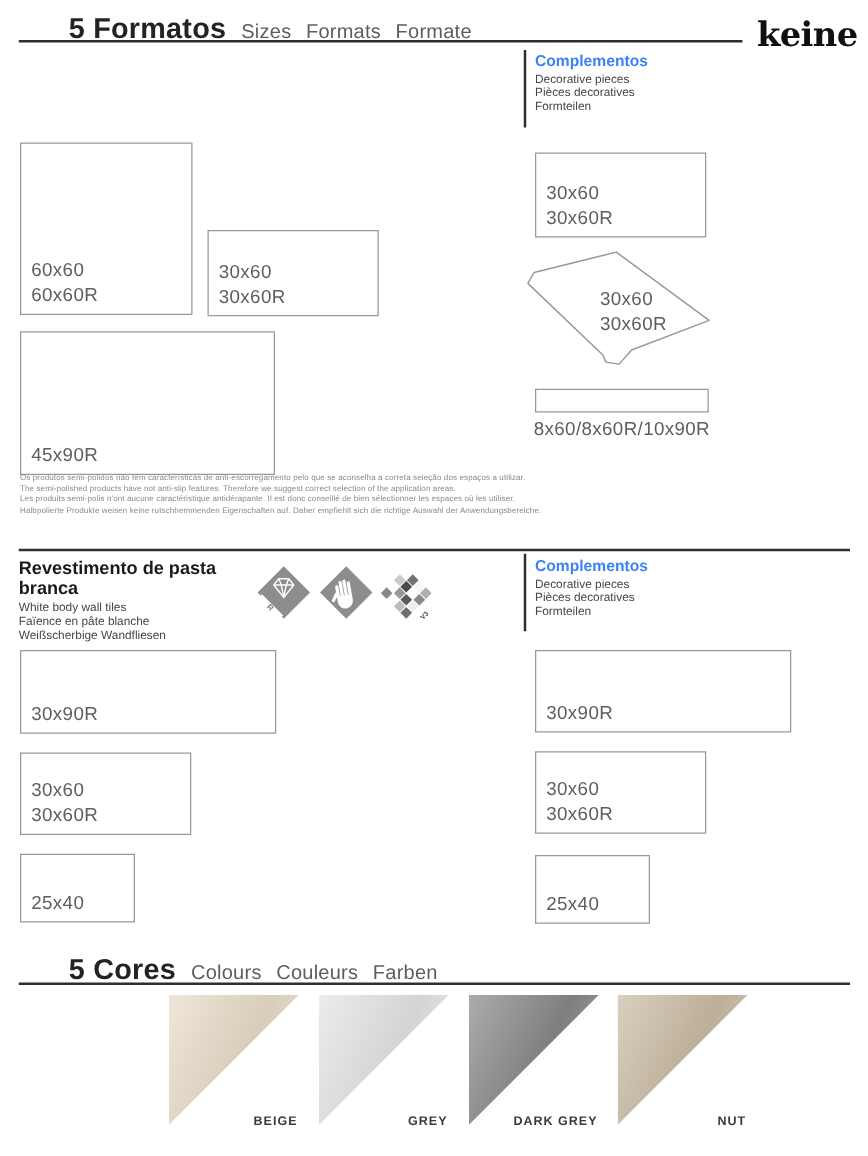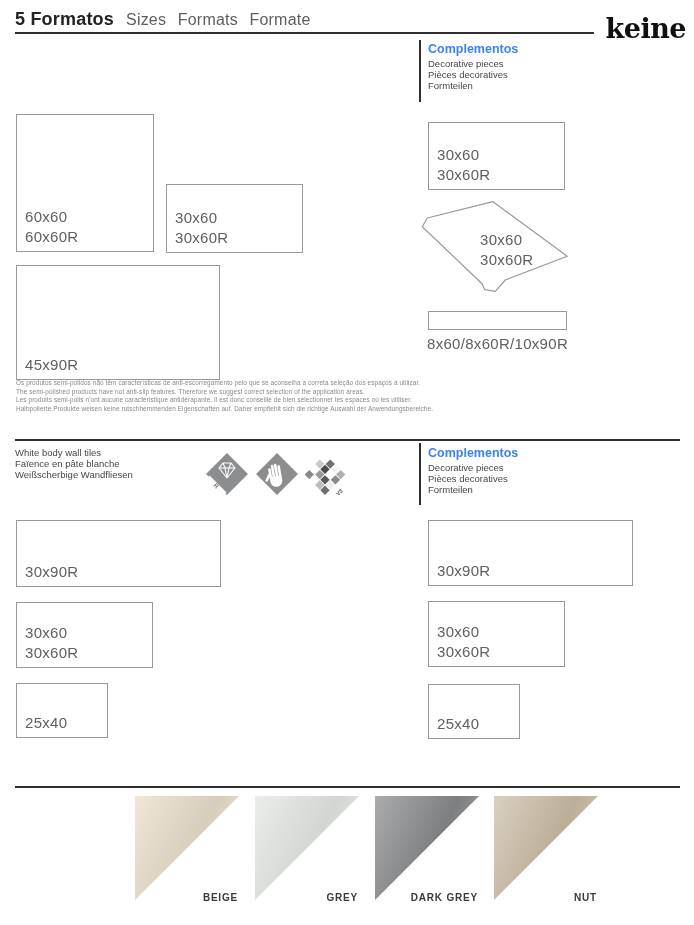--- a/index.html
+++ b/index.html
@@ -1,21 +1,21 @@
 <!DOCTYPE html>
 <html><head>
 <meta charset="utf-8">
 <style>
   html,body{margin:0;padding:0;background:#ffffff;}
   .page{position:relative;width:694px;height:925px;background:#ffffff;overflow:hidden;
         font-family:"Liberation Sans", sans-serif;color:#222;}
 
   
   .h-row{position:absolute;display:flex;align-items:baseline;gap:12px;white-space:nowrap;}
-  .h-big{font-size:18px;font-weight:bold;color:#232323;letter-spacing:0.2px;}
+  .h-big{font-size:23px;font-weight:bold;color:#232323;letter-spacing:0.2px;margin-left:40px;}
   .h-sub{font-size:16px;color:#5b5e60;word-spacing:7px;letter-spacing:0.2px;}
   .rule{position:absolute;background:#2e2e2e;height:2px;}
   .vrule{position:absolute;background:#2e2e2e;width:2px;}
   .logo{position:absolute;top:13px;right:8px;font-family:"DejaVu Serif", serif;
         font-weight:bold;font-size:27px;color:#101010;letter-spacing:-0.5px;}
 
   
   .comp-head{position:absolute;width:200px;}
   .comp-title{font-size:12.5px;font-weight:bold;color:#3b82f6;margin-bottom:2px;}
   .comp-sub{font-size:9.5px;line-height:11px;color:#43464a;white-space:pre-line;}
@@ -90,20 +90,21 @@
   <div class="float-label" style="left:427px;top:334px;">8x60/8x60R/10x90R</div>
 
   <div class="disclaimer">Os produtos semi-polidos não têm características de anti-escorregamento pelo que se aconselha a correta seleção dos espaços a utilizar.
 The semi-polished products have not anti-slip features. Therefore we suggest correct selection of the application areas.
 Les produits semi-polis n'ont aucune caractéristique antidérapante. Il est donc conseillé de bien sélectionner les espaces où les utiliser.
 Halbpolierte Produkte weisen keine rutschhemmenden Eigenschaften auf. Daher empfiehlt sich die richtige Auswahl der Anwendungsbereiche.</div>
 
   <div class="rule" style="left:15px;top:439px;width:665px;"></div>
 
   <div class="comp-head" style="left:15px;top:447px;width:200px;">
+    <div class="sec2-title">Revestimento de pasta branca</div>
     <div class="comp-sub">White body wall tiles
 Faïence en pâte blanche
 Weißscherbige Wandfliesen</div>
   </div>
 
   <div class="icon" style="left:204px;">
     <svg width="46" height="46" viewBox="0 0 46 46">
       <polygon points="23,2 44,23 23,44 2,23" fill="#8c8d8f"></polygon>
       <g stroke="#ffffff" stroke-width="1.1" fill="none" stroke-linejoin="round">
         <path d="M15,17 L19,12 H27 L31,17 L23,27 Z"></path>
@@ -174,20 +175,24 @@
     <div class="box-label">30x90R</div>
   </div>
   <div class="box" style="left:428px;top:601px;width:137px;height:66px;">
     <div class="box-label">30x60
 30x60R</div>
   </div>
   <div class="box" style="left:428px;top:684px;width:92px;height:55px;">
     <div class="box-label">25x40</div>
   </div>
 
+  <div class="h-row" style="left:15px;top:762px;">
+    <span class="h-big">5 Cores</span>
+    <span class="h-sub">Colours Couleurs Farben</span>
+  </div>
   <div class="rule" style="left:15px;top:786px;width:665px;"></div>
 
   <div class="swatch" style="left:135px;">
     <div class="tri" style="background-color: rgb(232, 220, 200);"></div>
     <div class="sw-label">BEIGE</div>
   </div>
   <div class="swatch" style="left:255px;">
     <div class="tri" style="background-color: rgb(226, 229, 225);"></div>
     <div class="sw-label">GREY</div>
   </div>

